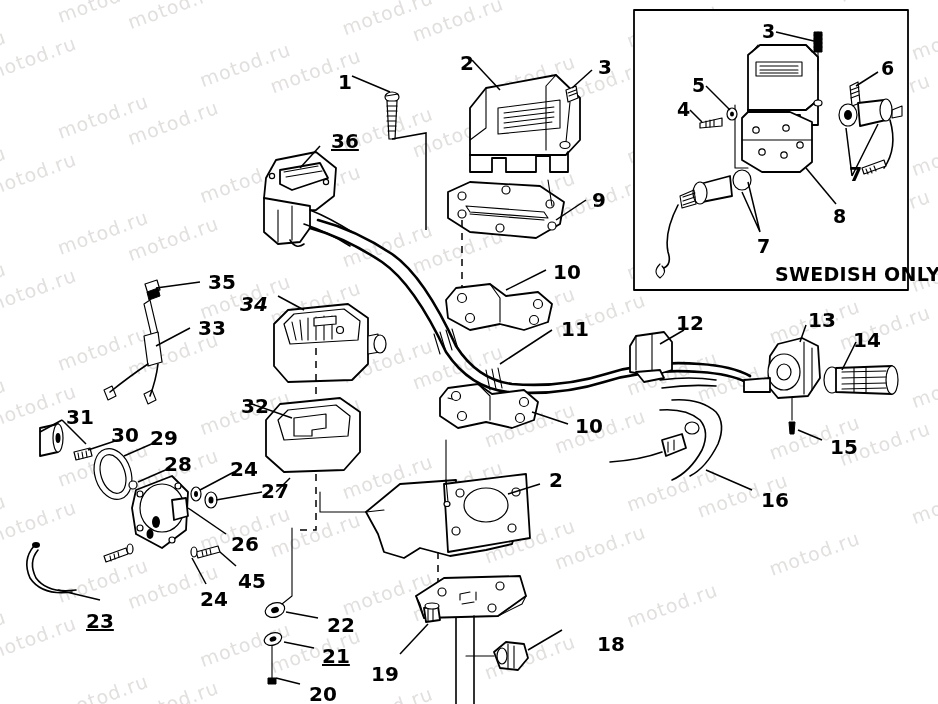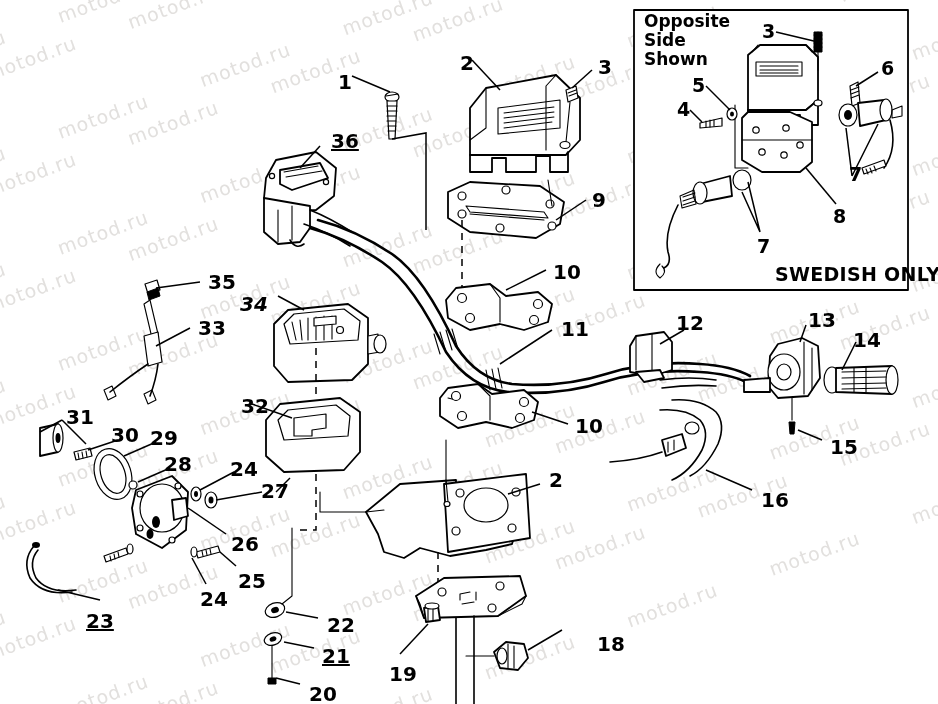--- a/index.html
+++ b/index.html
@@ -439,35 +439,32 @@
       <div class="lbl" style="left: 66px; top: 407px;">31</div>
       <div class="lbl" style="left: 111px; top: 425px;">30</div>
       <div class="lbl" style="left: 150px; top: 428px;">29</div>
       <div class="lbl" style="left: 830px; top: 437px;">15</div>
       <div class="lbl" style="left: 164px; top: 454px;">28</div>
       <div class="lbl" style="left: 230px; top: 459px;">24</div>
       <div class="lbl" style="left: 261px; top: 481px;">27</div>
       <div class="lbl" style="left: 549px; top: 470px;">2</div>
       <div class="lbl" style="left: 761px; top: 490px; text-align: center;">16</div>
       <div class="lbl" style="left: 231px; top: 534px;">26</div>
-      <div class="lbl" style="left: 238px; top: 571px;">25</div>
+      <div class="lbl" style="left: 238px; top: 571px;">45</div>
       <div class="lbl" style="left: 200px; top: 589px;">24</div>
       <div class="lbl" style="left: 327px; top: 615px;">22</div>
       <div class="lbl" style="left: 86px; top: 611px; text-decoration: underline;">23</div>
       <div class="lbl" style="left: 322px; top: 646px; text-decoration: underline;">21</div>
-      <div class="lbl" style="left: 389px; top: 664px;">19</div>
+      <div class="lbl" style="left: 371px; top: 664px;">19</div>
       <div class="lbl" style="left: 569px; top: 634px; margin-left: 28px;">18</div>
       <div class="lbl" style="left: 309px; top: 684px;">20</div>
       <div class="lbl sm" style="left: 762px; top: 22px;">3</div>
       <div class="lbl sm" style="left: 881px; top: 59px;">6</div>
       <div class="lbl sm" style="left: 692px; top: 76px;">5</div>
       <div class="lbl sm" style="left: 677px; top: 100px;">4</div>
       <div class="lbl sm" style="left: 849px; top: 165px;">7</div>
       <div class="lbl sm" style="left: 833px; top: 207px;">8</div>
       <div class="lbl sm" style="left: 757px; top: 237px;">7</div>
     </div>
 
-  <div class="inset-txt" id="osLabel">Opposite
-Side
-Shown</div>
   <div class="inset-txt" id="swedish">SWEDISH ONLY</div>
 
 </div>
 
 </body></html>

